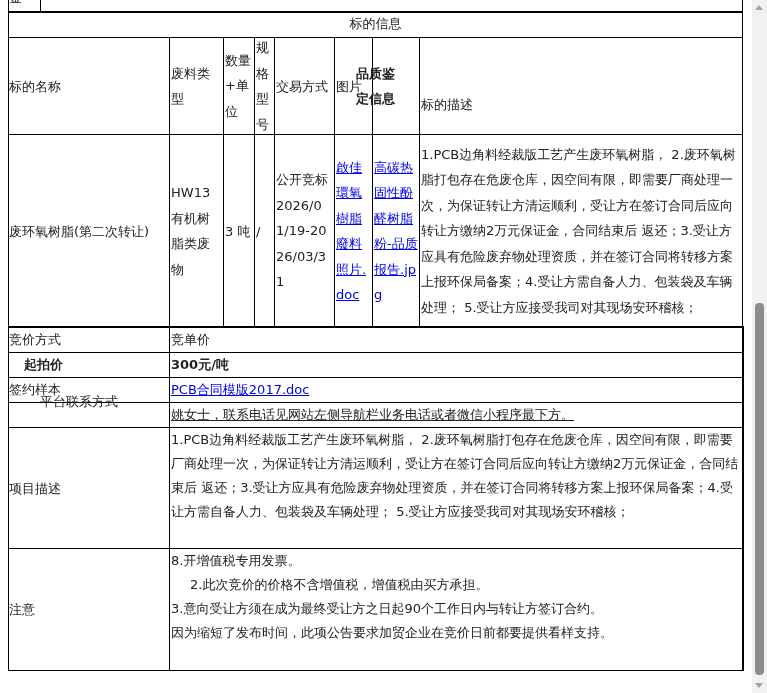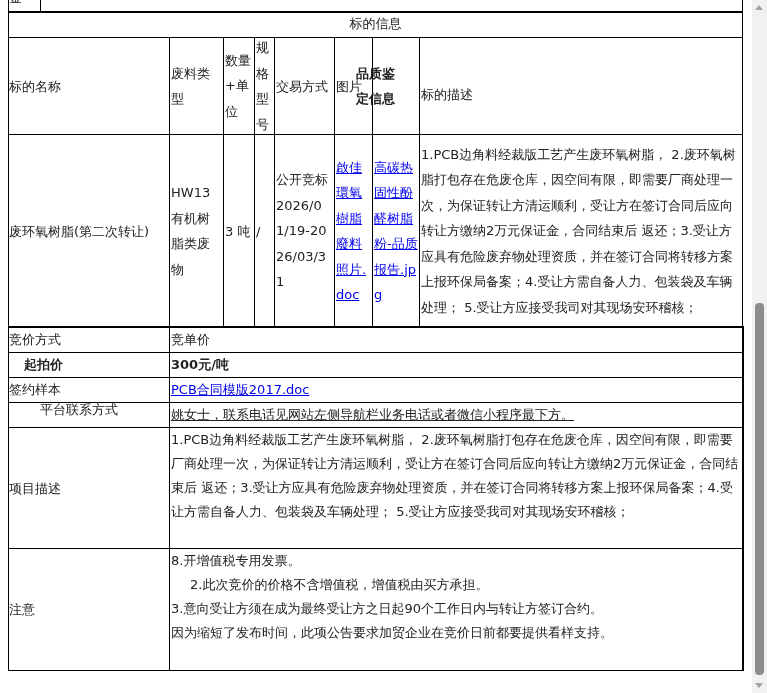--- a/index.html
+++ b/index.html
@@ -65,21 +65,21 @@
 </div>
 <div class="cell vcenter" style="left:275px;top:38px;width:59px;height:96px;">
   <span>交易方式</span>
 </div>
 <div class="cell vcenter" style="left:335px;top:38px;width:37px;height:96px;">
   <span>图片</span>
 </div>
 <div class="cell vcenter multiline" style="left:355px;top:38px;width:46px;height:96px;font-weight:bold;">
   <span style="display:block;width:44px;word-break:break-all;">品质鉴定信息</span>
 </div>
-<div class="cell vcenter" style="left:420px;top:46px;width:322px;height:96px;text-align:center;">
+<div class="cell vcenter" style="left:420px;top:56px;width:322px;height:96px;text-align:center;">
   <span>标的描述</span>
 </div>
 <div class="hline" style="left:8px;top:134px;width:735px;"></div>
 
 <div class="cell vcenter" style="left:8px;top:135px;width:161px;height:192px;">
   <span>废环氧树脂(第二次转让)</span>
 </div>
 <div class="cell vcenter multiline" style="left:170px;top:135px;width:53px;height:192px;">
   <span style="display:block;width:48px;word-break:break-all;">HW13有机树脂类废物</span>
 </div>
@@ -115,21 +115,21 @@
 <div class="cell bold" style="left:8px;top:353px;width:161px;height:24px;line-height:24px;padding-left:16px;">起拍价</div>
 <div class="cell bold" style="left:170px;top:353px;width:572px;height:24px;line-height:24px;">300元/吨</div>
 <div class="hline" style="left:8px;top:377px;width:735px;"></div>
 
 <div class="cell" style="left:8px;top:378px;width:161px;height:24px;line-height:24px;">签约样本</div>
 <div class="cell" style="left:170px;top:378px;width:572px;height:24px;line-height:24px;">
   <a class="link" href="#">PCB合同模版2017.doc</a>
 </div>
 <div class="hline" style="left:8px;top:402px;width:735px;"></div>
 
-<div class="cell" style="left:8px;top:398px;width:161px;height:24px;line-height:24px;padding-left:32px;">平台联系方式</div>
+<div class="cell" style="left:8px;top:390px;width:161px;height:24px;line-height:24px;padding-left:32px;">平台联系方式</div>
 <div class="cell" style="left:170px;top:403px;width:572px;height:24px;line-height:24px;text-decoration:underline;">姚女士，联系电话见网站左侧导航栏业务电话或者微信小程序最下方。</div>
 <div class="hline" style="left:8px;top:427px;width:735px;"></div>
 
 <div class="cell vcenter" style="left:8px;top:428px;width:161px;height:120px;">
   <span>项目描述</span>
 </div>
 <div class="cell" style="left:170px;top:428px;width:572px;height:120px;padding-top:0;">
   <span style="display:block;width:570px;line-height:24px;word-break:break-all;">1.PCB边角料经裁版工艺产生废环氧树脂， 2.废环氧树脂打包存在危废仓库，因空间有限，即需要厂商处理一次，为保证转让方清运顺利，受让方在签订合同后应向转让方缴纳2万元保证金，合同结束后 返还；3.受让方应具有危险废弃物处理资质，并在签订合同将转移方案上报环保局备案；4.受让方需自备人力、包装袋及车辆处理； 5.受让方应接受我司对其现场安环稽核；</span>
 </div>
 <div class="hline" style="left:8px;top:548px;width:735px;"></div>

